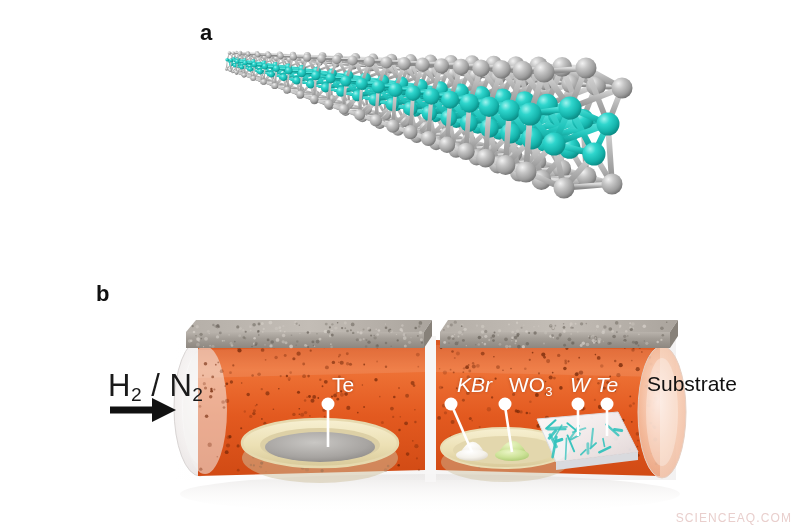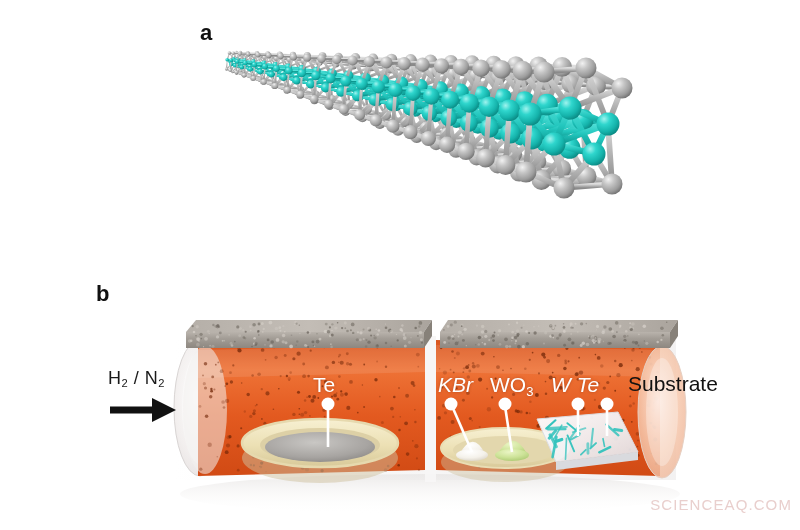--- a/index.html
+++ b/index.html
@@ -43,36 +43,37 @@
     position: absolute;
     left: 0; top: 265px;
     width: 800px; height: 265px;
   }
   #furnace-svg { position: absolute; left: 0; top: 0; }
 
   
   #gas-label {
     position: absolute;
     left: 108px; top: 368px;
-    font-size: 18px;
+    font-size: 31px;
     color: #1a1a1a;
     letter-spacing: .5px;
     white-space: nowrap;
   }
   #gas-label sub {
     font-size: 0.62em;
     vertical-align: -0.28em;
   }
 
   
   .tube-label {
     position: absolute;
     font-size: 21px;
     white-space: nowrap;
     line-height: 1;
+    margin-left: 19px;
   }
   .tube-label.white {
     color: #ffffff;
     text-shadow: 0 0 3px rgba(120,40,10,.45);
   }
   .tube-label.black {
     color: #111111;
   }
   .tube-label sub {
     font-size: 0.62em;
@@ -81,22 +82,22 @@
   #lbl-te   { left: 313px; top: 374px; }
   #lbl-kbr  { left: 438px; top: 374px; font-style: italic; }
   #lbl-wo3  { left: 490px; top: 374px; }
   #lbl-wte  { left: 551px; top: 374px; font-style: italic; }
   #lbl-sub  { left: 628px; top: 373px; }
 
   
   #watermark {
     position: absolute;
     right: 8px;
-    bottom: 17px;
-    font-size: 15px;
+    bottom: 5px;
+    font-size: 12px;
     letter-spacing: 1.1px;
     color: #e9cfcd;
     font-family: "Liberation Sans", sans-serif;
   }
 </style>
 </head>
 <body>
 
 <div id="figure">
 

